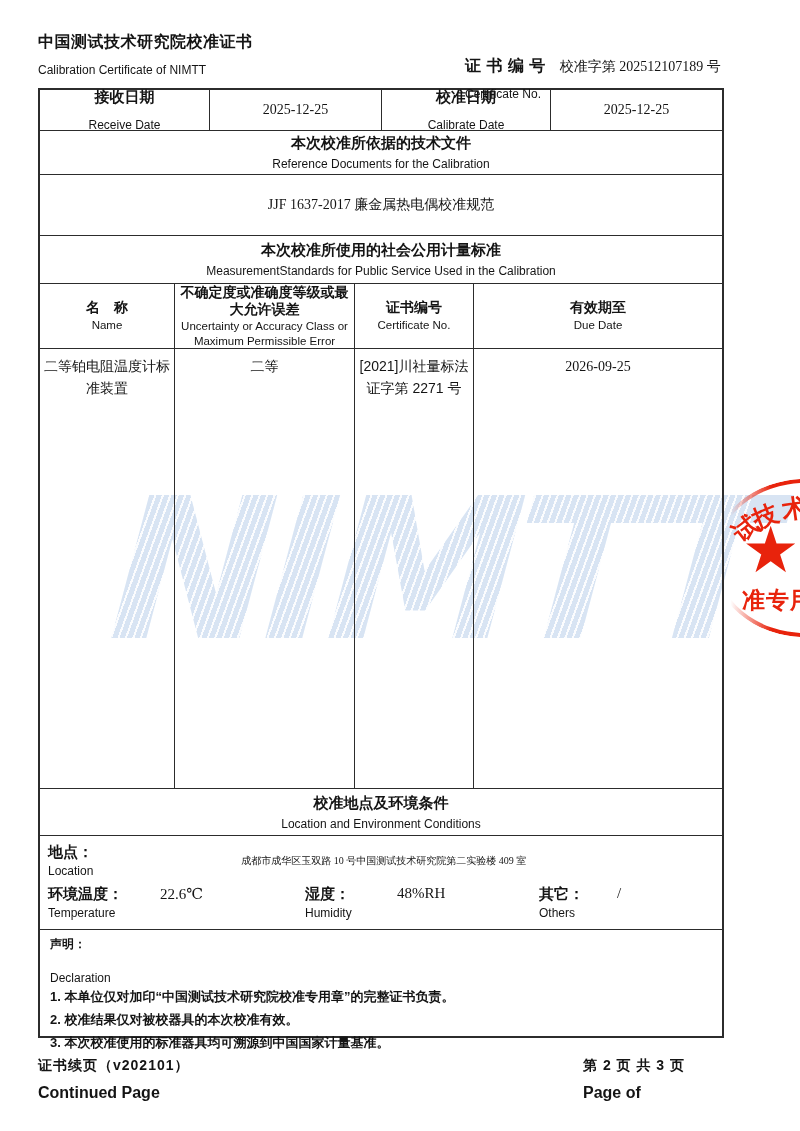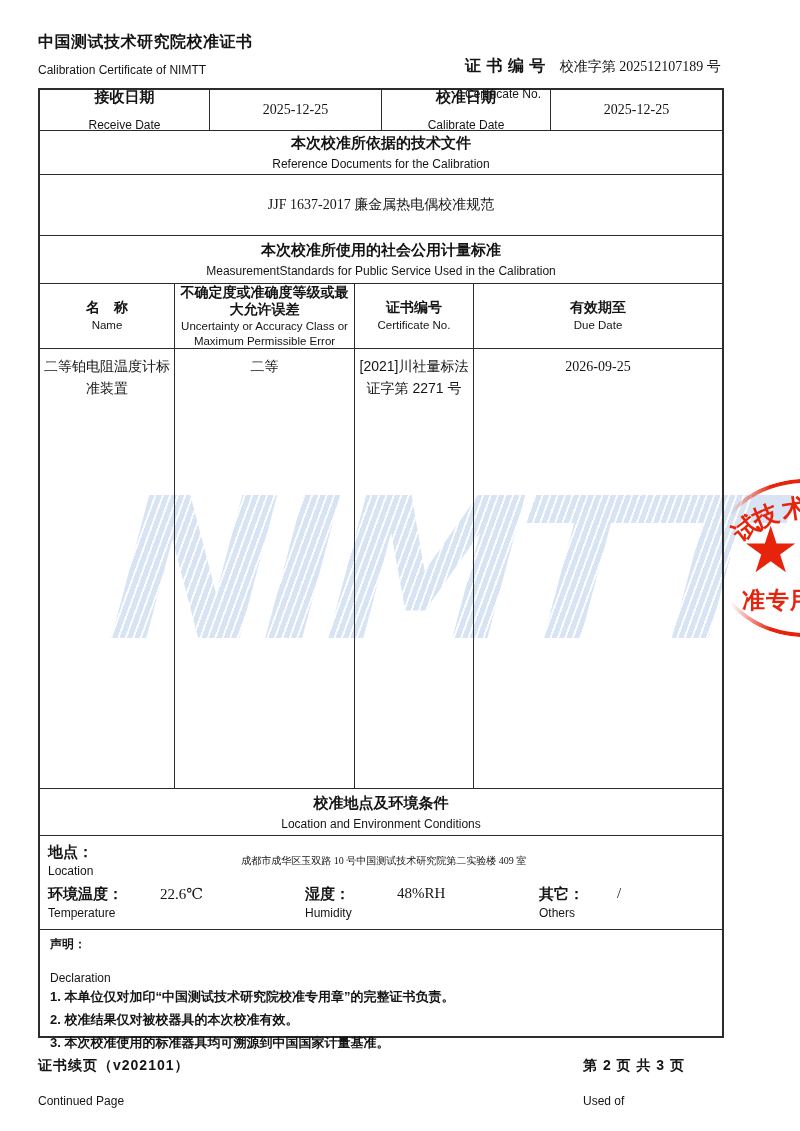--- a/index.html
+++ b/index.html
@@ -80,21 +80,21 @@
   .decl-cell { width:100%; align-items:flex-start; justify-content:flex-start;
                text-align:left; padding:6px 10px 0 10px; }
   .decl-zh { font-size:12px; font-weight:bold; }
   .decl-en { font-size:12px; margin-top:18px; }
   .decl-item { font-size:13px; font-weight:bold; line-height:1.6; margin-top:2px; }
 
   
   .footer-left { position:absolute; left:38px; top:1057px; z-index:2; }
   .footer-right { position:absolute; left:583px; top:1057px; z-index:2; }
   .f-zh { font-size:14px; font-weight:bold; letter-spacing:1px; }
-  .f-en { font-size:12px; margin-top:19px; font-weight:normal; }
+  .f-en { font-size:16px; margin-top:9px; font-weight:bold; }
 
   
   .watermark {
     position:absolute; left:112px; top:448px; width:640px; height:260px;
     z-index:0; pointer-events:none;
   }
   .watermark-text {
     font-family:"DejaVu Sans","Liberation Sans",sans-serif;
     font-style:italic; font-weight:bold; font-size:196px; line-height:245px;
     letter-spacing:-10px; color:#cfdef1; opacity:0.8;
@@ -266,21 +266,21 @@
     </div>
 
   </div>
 
   <div class="footer-left">
     <div class="f-zh">证书续页（v202101）</div>
     <div class="f-en">Continued Page</div>
   </div>
   <div class="footer-right">
     <div class="f-zh">第 2 页 共 3 页</div>
-    <div class="f-en">Used of</div>
+    <div class="f-en">Page of</div>
   </div>
 
   <div class="stamp">
     <div class="stamp-ring"></div>
     <div class="stamp-ch stamp-ch1">试</div>
     <div class="stamp-ch stamp-ch2">技</div>
     <div class="stamp-ch stamp-ch3">术</div>
     <div class="stamp-star">★</div>
     <div class="stamp-bottom">准专用</div>
   </div>

